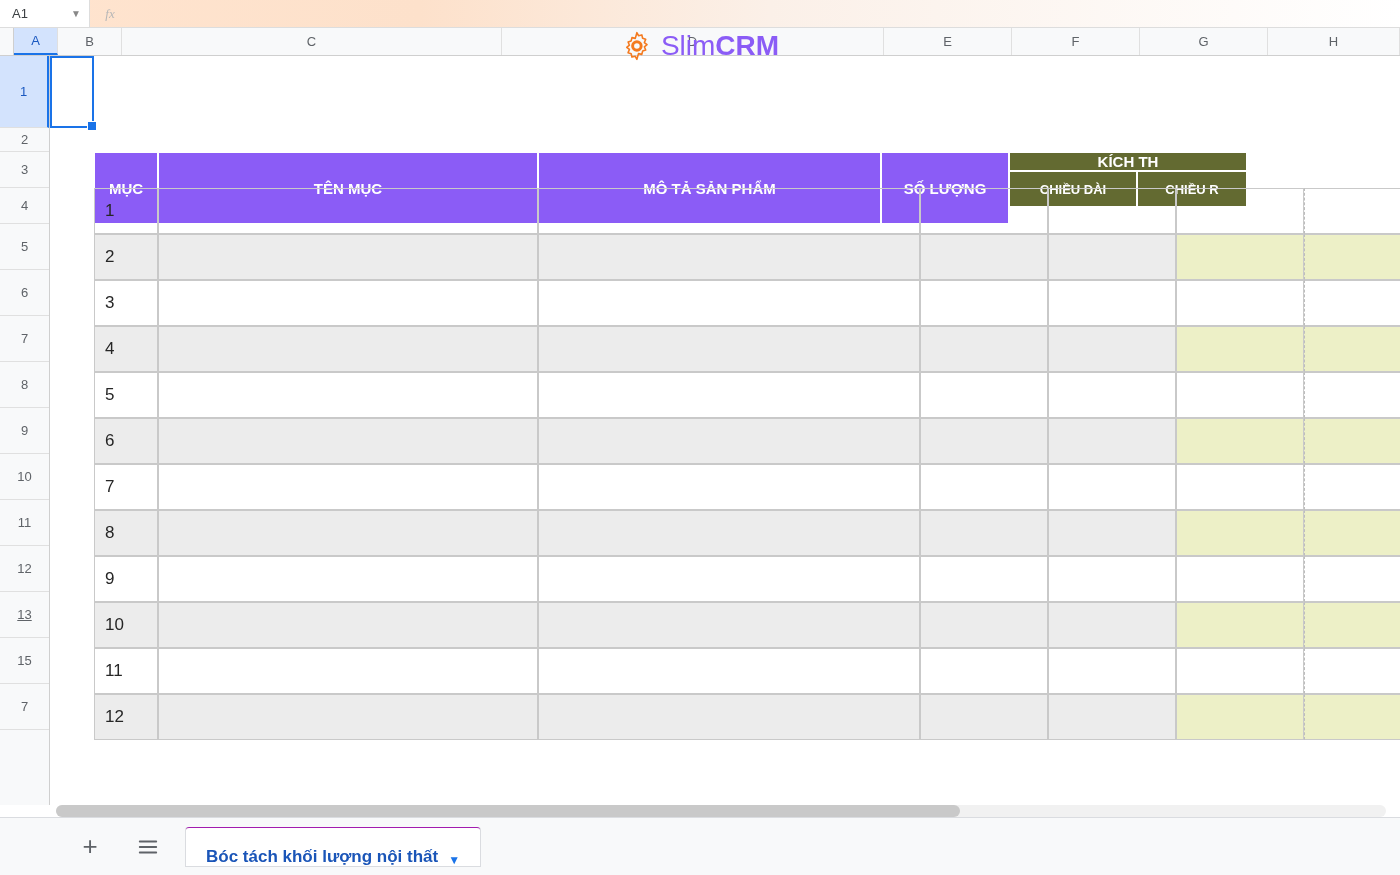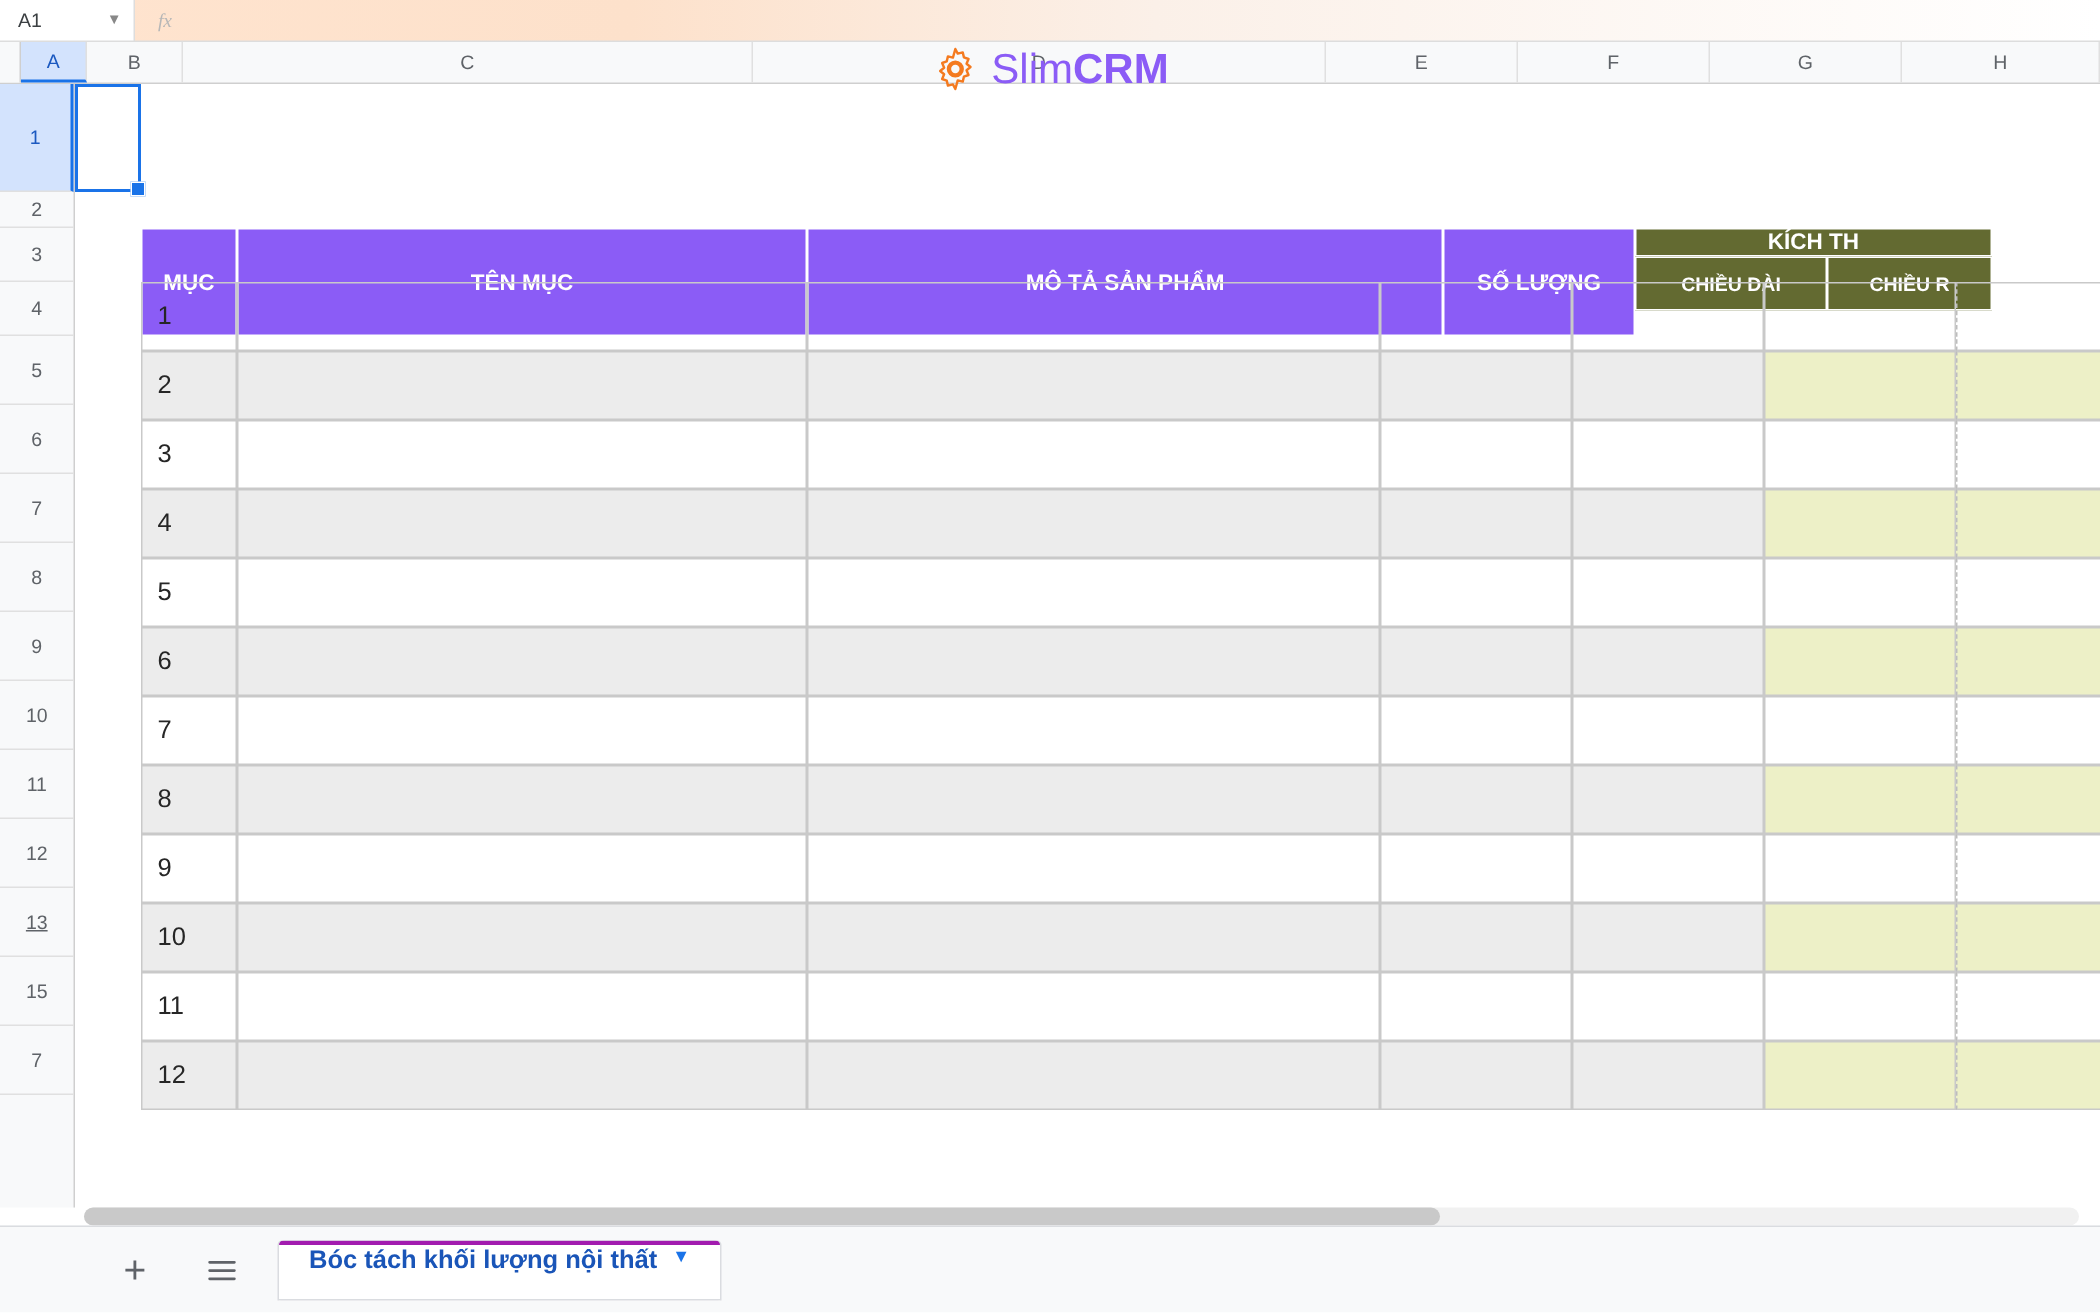--- a/index.html
+++ b/index.html
@@ -128,22 +128,22 @@
   
   .tabs {
     position: absolute; left: 0; right: 0; bottom: 0; height: 58px;
     background: #f8f9fa; border-top: 1px solid #dadce0;
     display: flex; align-items: center; padding-left: 70px; gap: 18px;
     z-index: 60;
   }
   .tab-plus, .tab-menu { width: 40px; height: 40px; display:flex; align-items:center; justify-content:center; color:#5f6368; font-size:26px; cursor:pointer; border-radius:4px; }
   .tab-menu svg { width: 22px; height: 22px; }
   .sheet-tab {
-    height: 40px; padding: 0 20px; display: flex; align-items: flex-start; gap: 10px;
-    background: #fff; border-top: 3px solid #a21caf; border-radius: 3px 3px 0 0;
+    height: 40px; padding: 0 20px; display: flex; align-items: flex-end; gap: 10px;
+    background: #fff; border-top: 1px solid #a21caf; border-radius: 3px 3px 0 0;
     color: #1a55b8; font-weight: 600; font-size: 17px;
     box-shadow: 0 -1px 0 #dadce0 inset, 1px 0 0 #dadce0, -1px 0 0 #dadce0;
   }
   .sheet-tab .dd { color: #1a73e8; font-size: 12px; }
 </style>
 </head>
 <body>
 
 <div class="backdrop"></div>
 
@@ -203,21 +203,21 @@
   <div class="cells">
     <div class="active-cell"></div>
     <div class="tbl">
       <div class="hdr-row1">
         <div class="hdr-cell dark" style="width:64px;height:72px">
             <span>MỤC</span>
           </div>
         <div class="hdr-cell dark" style="width:380px;height:72px">
             <span>TÊN MỤC</span>
           </div>
-        <div class="hdr-cell dark" style="width:424px;height:72px">
+        <div class="hdr-cell dark" style="width:343px;height:72px">
             <span>MÔ TẢ SẢN PHẨM</span>
           </div>
         <div class="hdr-cell dark" style="width:128px;height:72px">
             <span>SỐ LƯỢNG</span>
           </div>
         <div style="display:flex;flex-direction:column;">
           <div class="hdr-cell olive" style="width:238px;height:36px;justify-content:center;">
               <span>KÍCH TH</span>
             </div>
           <div style="display:flex;">

